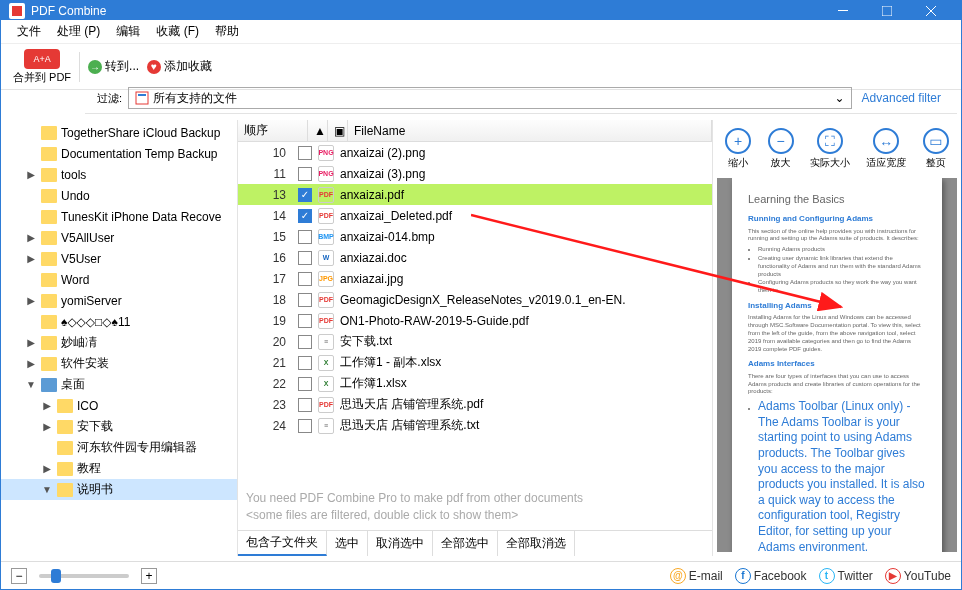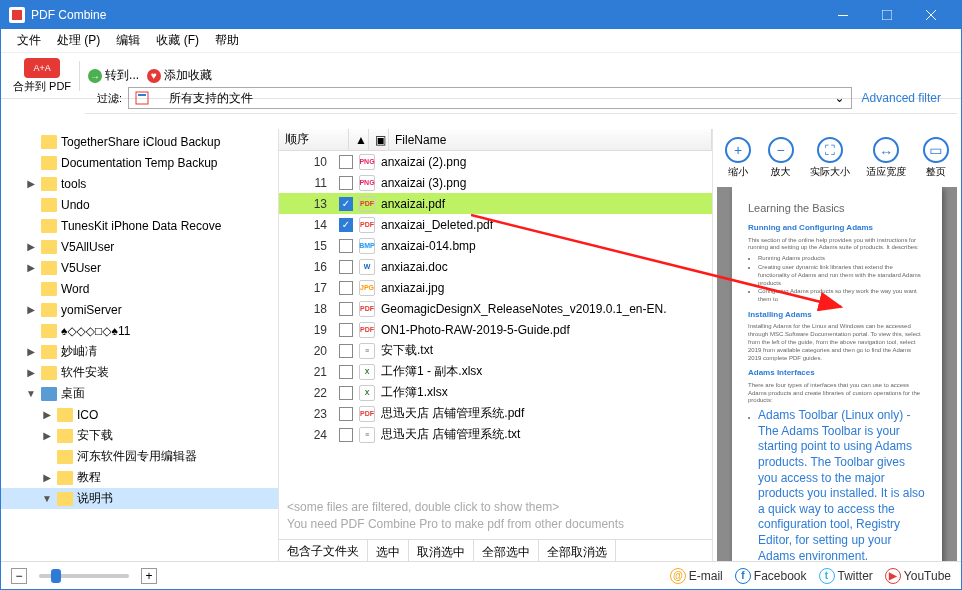--- a/index.html
+++ b/index.html
@@ -1,36 +1,36 @@
 <!DOCTYPE html>
 <html><head>
 <meta charset="utf-8">
 <style>
 *{box-sizing:border-box;margin:0;padding:0;font-family:"Microsoft YaHei",Arial,sans-serif;font-size:12px}
 body{width:962px;height:590px;background:#fff;border:1px solid #2e7cd6;overflow:hidden;position:relative}
-.titlebar{background:#2e7cd6;color:#fff;height:28px;display:flex;align-items:center;padding:0 8px}
+.titlebar{background:#2e7cd6;color:#fff;height:19px;display:flex;align-items:center;padding:0 8px}
 .titlebar .app-icon{width:16px;height:16px;background:#fff;border-radius:2px;margin-right:6px;display:flex;align-items:center;justify-content:center}
 .titlebar .title{flex:1;font-size:12px}
 .titlebar .winbtn{width:44px;height:30px;display:flex;align-items:center;justify-content:center;cursor:pointer}
 .menubar{background:#fff;height:24px;display:flex;align-items:center;padding:0 8px;border-bottom:1px solid #eee}
 .menubar span{padding:3px 8px;cursor:pointer}
 .toolbar{height:46px;display:flex;align-items:center;padding:0 12px;gap:8px;border-bottom:1px solid #e3e3e3}
 .combine-btn{display:flex;flex-direction:column;align-items:center;cursor:pointer}
 .combine-btn .ic{width:36px;height:20px;background:#e53935;border-radius:4px;display:flex;align-items:center;justify-content:center;color:#fff;font-size:9px;font-weight:normal}
 .combine-btn .lbl{font-size:11px;margin-top:1px}
 .pill{display:flex;align-items:center;background:#fff;height:22px;cursor:pointer}
 .pill .dot{width:14px;height:14px;border-radius:50%;margin-right:3px;display:flex;align-items:center;justify-content:center;color:#fff;font-size:10px}
 .pill .dot.g{background:#4caf50}.pill .dot.r{background:#e53935}
 .filter-row{display:flex;align-items:center;padding:4px 12px;gap:6px;border-bottom:1px solid #e3e3e3}
 .filter-row .lbl{font-size:11px}
-.filter-select{flex:1;height:22px;border:1px solid #aaa;display:flex;align-items:center;padding:0 6px;gap:20px;cursor:pointer}
+.filter-select{flex:1;height:22px;border:1px solid #aaa;display:flex;align-items:center;padding:0 6px;gap:4px;cursor:pointer}
 .filter-select .arrow{margin-left:auto}
 .adv{color:#2e7cd6;cursor:pointer;padding:0 4px}
 .main{display:flex;height:calc(100% - 152px)}
-.tree{width:278px;border-right:1px solid #e3e3e3;overflow-y:auto;padding:2px 0}
+.tree{width:237px;border-right:1px solid #e3e3e3;overflow-y:auto;padding:2px 0}
 .tree-item{display:flex;align-items:center;height:21px;padding-left:8px;cursor:pointer;white-space:nowrap}
 .tree-item.sel{background:#cde6ff}
 .exp{width:12px;text-align:center;color:#555;font-size:10px}
 .fld{width:16px;height:14px;background:#ffd966;border-radius:1px;margin:0 4px;flex-shrink:0}
 .fld.blue{background:#5b9bd5}
 .indent1{padding-left:24px}.indent2{padding-left:40px}
 .center{flex:1;display:flex;flex-direction:column;border-right:1px solid #e3e3e3;min-width:0}
 .list-head{height:22px;background:linear-gradient(#fdfdfd,#f0f0f0);border-bottom:1px solid #ddd;display:flex;align-items:center}
 .list-head .col{padding:0 6px;border-right:1px solid #ddd;height:100%;display:flex;align-items:center}
 .file-list{flex:1;overflow-y:auto}
@@ -314,22 +314,22 @@
           <span>思迅天店 店铺管理系统.pdf</span>
         </div>
         <div class="row">
           <span class="num">24</span>
           <span class="chk"></span>
           <span class="fic txt">≡</span>
           <span>思迅天店 店铺管理系统.txt</span>
         </div>
       </div>
     <div class="hints">
-      <div>&lt;some files are filtered, double click to show them&gt;</div>
-        <div>You need PDF Combine Pro to make pdf from other documents</div>
+      <div>You need PDF Combine Pro to make pdf from other documents</div>
+        <div>&lt;some files are filtered, double click to show them&gt;</div>
     </div>
     <div class="sel-bar">
       <span>包含子文件夹</span>
       <span>选中</span>
       <span>取消选中</span>
       <span>全部选中</span>
       <span>全部取消选</span>
     </div>
   </div>
 

